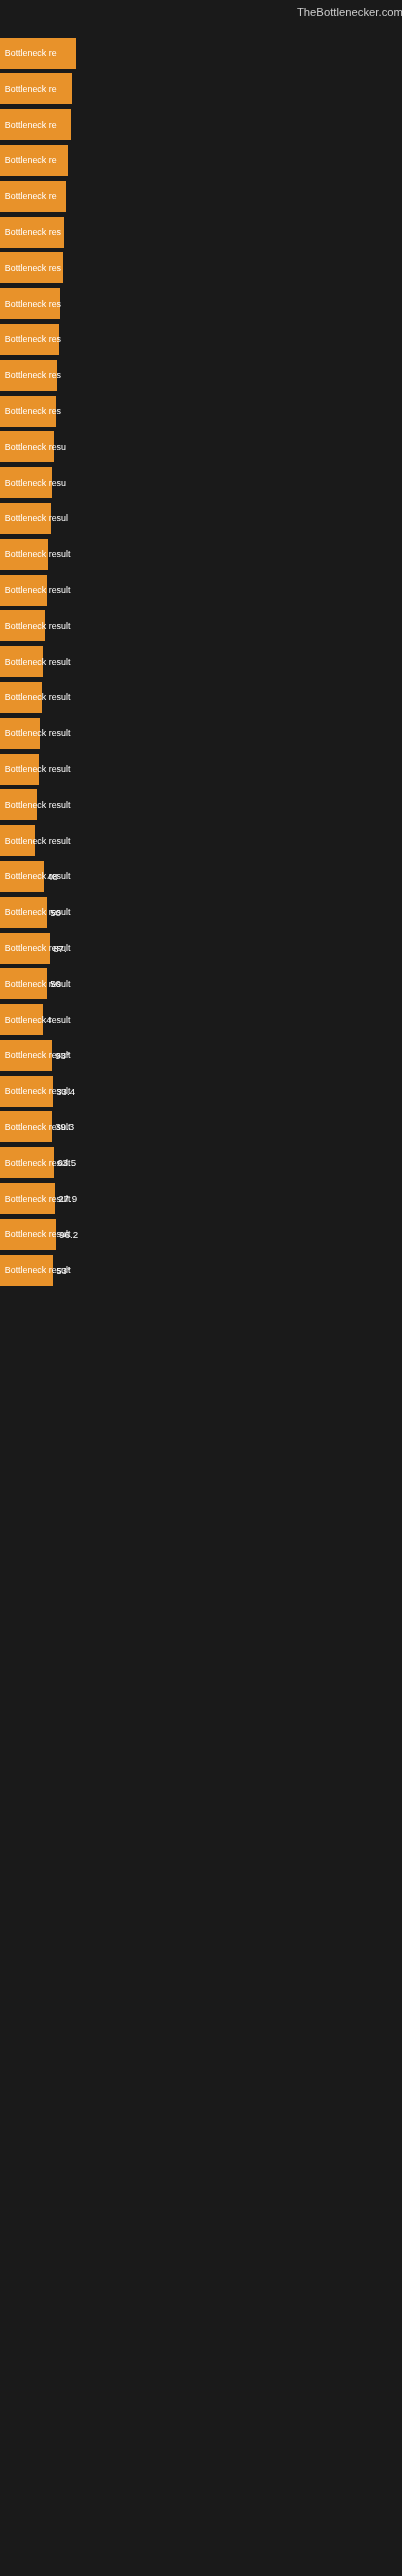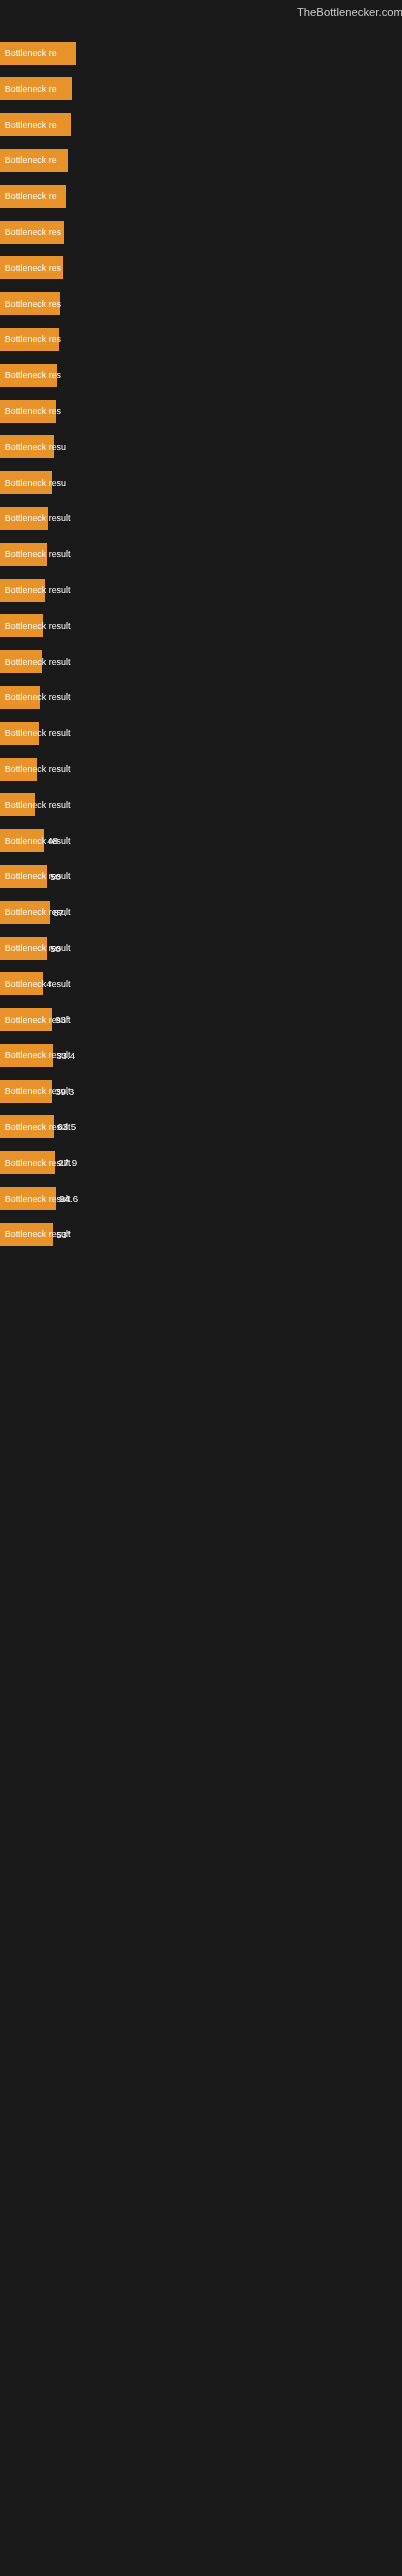--- a/index.html
+++ b/index.html
@@ -32,21 +32,21 @@
       margin: 4.8px 0;
       position: relative;
       height: 31px;
     }
     .bar-label {
       color: #ffffff;
       font-size: 8.9px;
       background-color: #e8922a;
       padding: 1.6px 4.8px;
       white-space: nowrap;
-      height: 23px;
+      height: 31px;
       display: flex;
       align-items: center;
       min-width: 8px;
     }
     .bar-value {
       color: #ffffff;
       font-size: 9.7px;
       margin-left: 3.2px;
       font-weight: normal;
     }
@@ -88,20 +88,23 @@
       <div class="bar-label" style="width: 57px;">Bottleneck res</div>
     </div>
     <div class="bar-row">
       <div class="bar-label" style="width: 56px;">Bottleneck res</div>
     </div>
     <div class="bar-row">
       <div class="bar-label" style="width: 54px;">Bottleneck resu</div>
     </div>
     <div class="bar-row">
       <div class="bar-label" style="width: 52px;">Bottleneck resu</div>
+    </div>
+    <div class="bar-row">
+      <div class="bar-label" style="width: 51px;">Bottleneck resul</div>
     </div>
     <div class="bar-row">
       <div class="bar-label" style="width: 48px;">Bottleneck result</div>
     </div>
     <div class="bar-row">
       <div class="bar-label" style="width: 47px;">Bottleneck result</div>
     </div>
     <div class="bar-row">
       <div class="bar-label" style="width: 45px;">Bottleneck result</div>
     </div>
@@ -158,20 +161,20 @@
     <div class="bar-row">
       <div class="bar-label" style="width: 54px;">Bottleneck result</div>
       <span class="bar-value">63.5</span>
     </div>
     <div class="bar-row">
       <div class="bar-label" style="width: 55px;">Bottleneck result</div>
       <span class="bar-value">27.9</span>
     </div>
     <div class="bar-row">
       <div class="bar-label" style="width: 56px;">Bottleneck result</div>
-      <span class="bar-value">94.6</span>
+      <span class="bar-value">96.2</span>
     </div>
     <div class="bar-row">
       <div class="bar-label" style="width: 53px;">Bottleneck result</div>
       <span class="bar-value">53°</span>
     </div>
   </div>
 
 
 </body></html>

